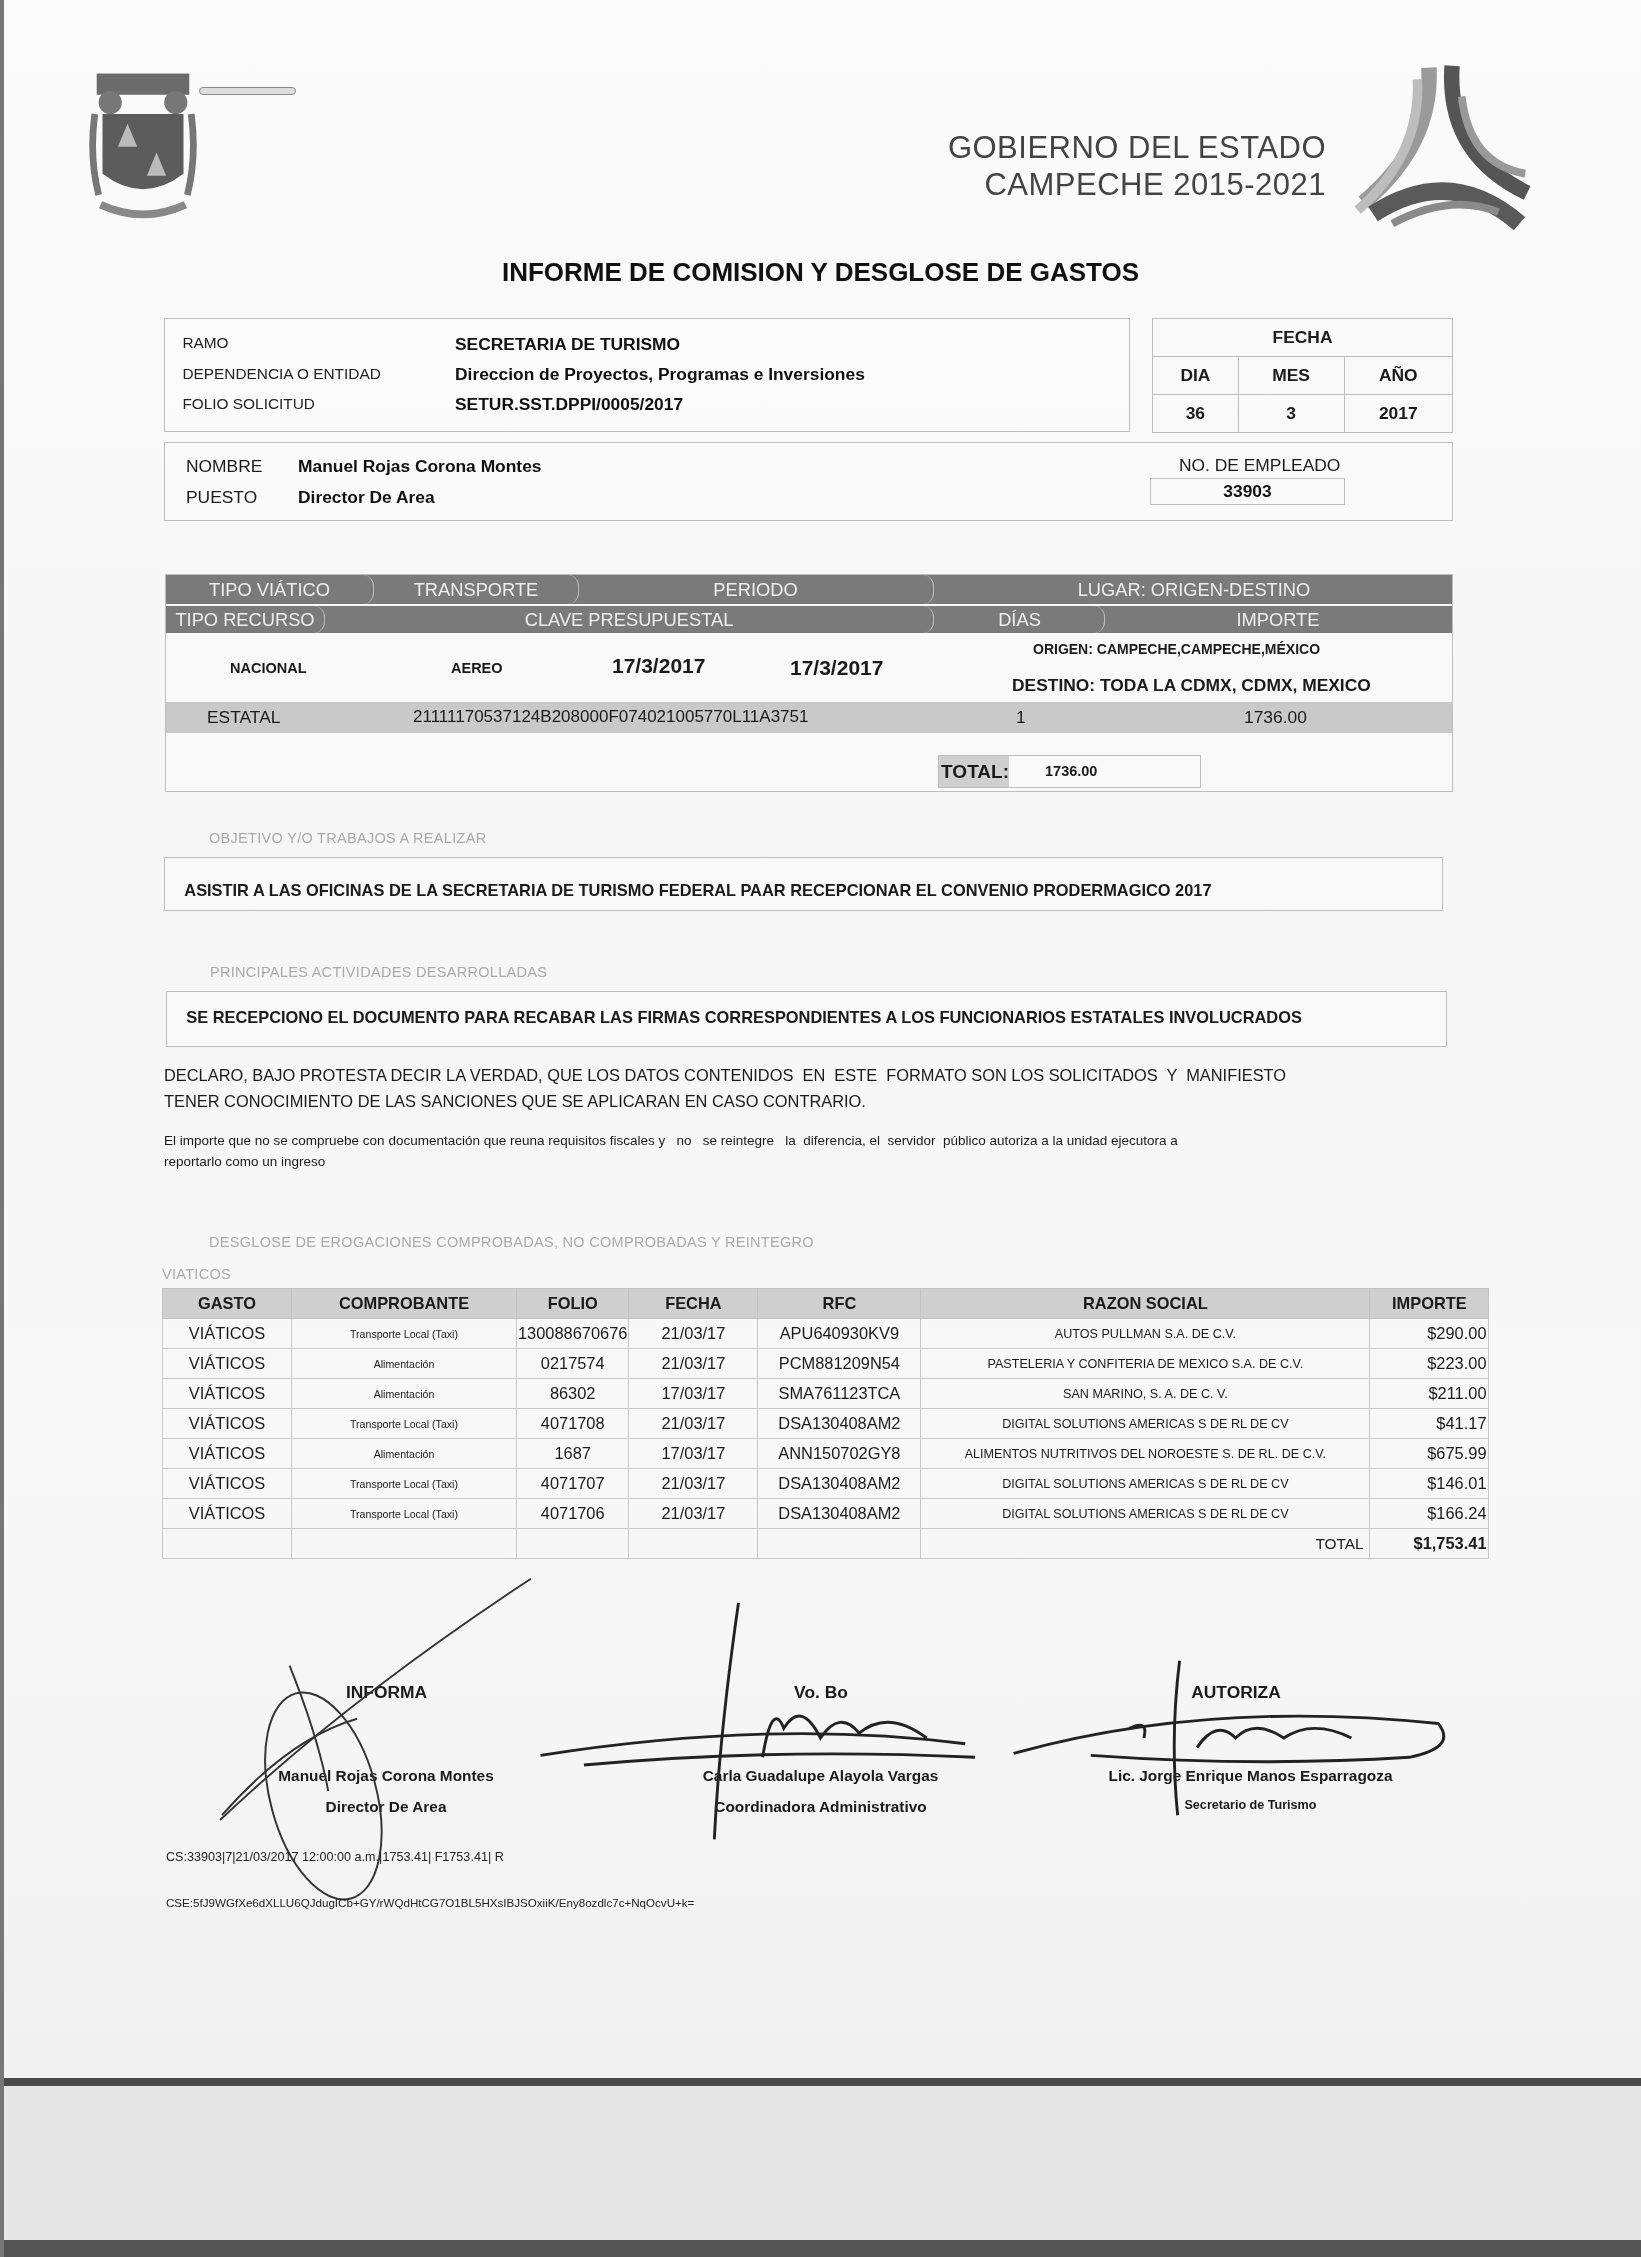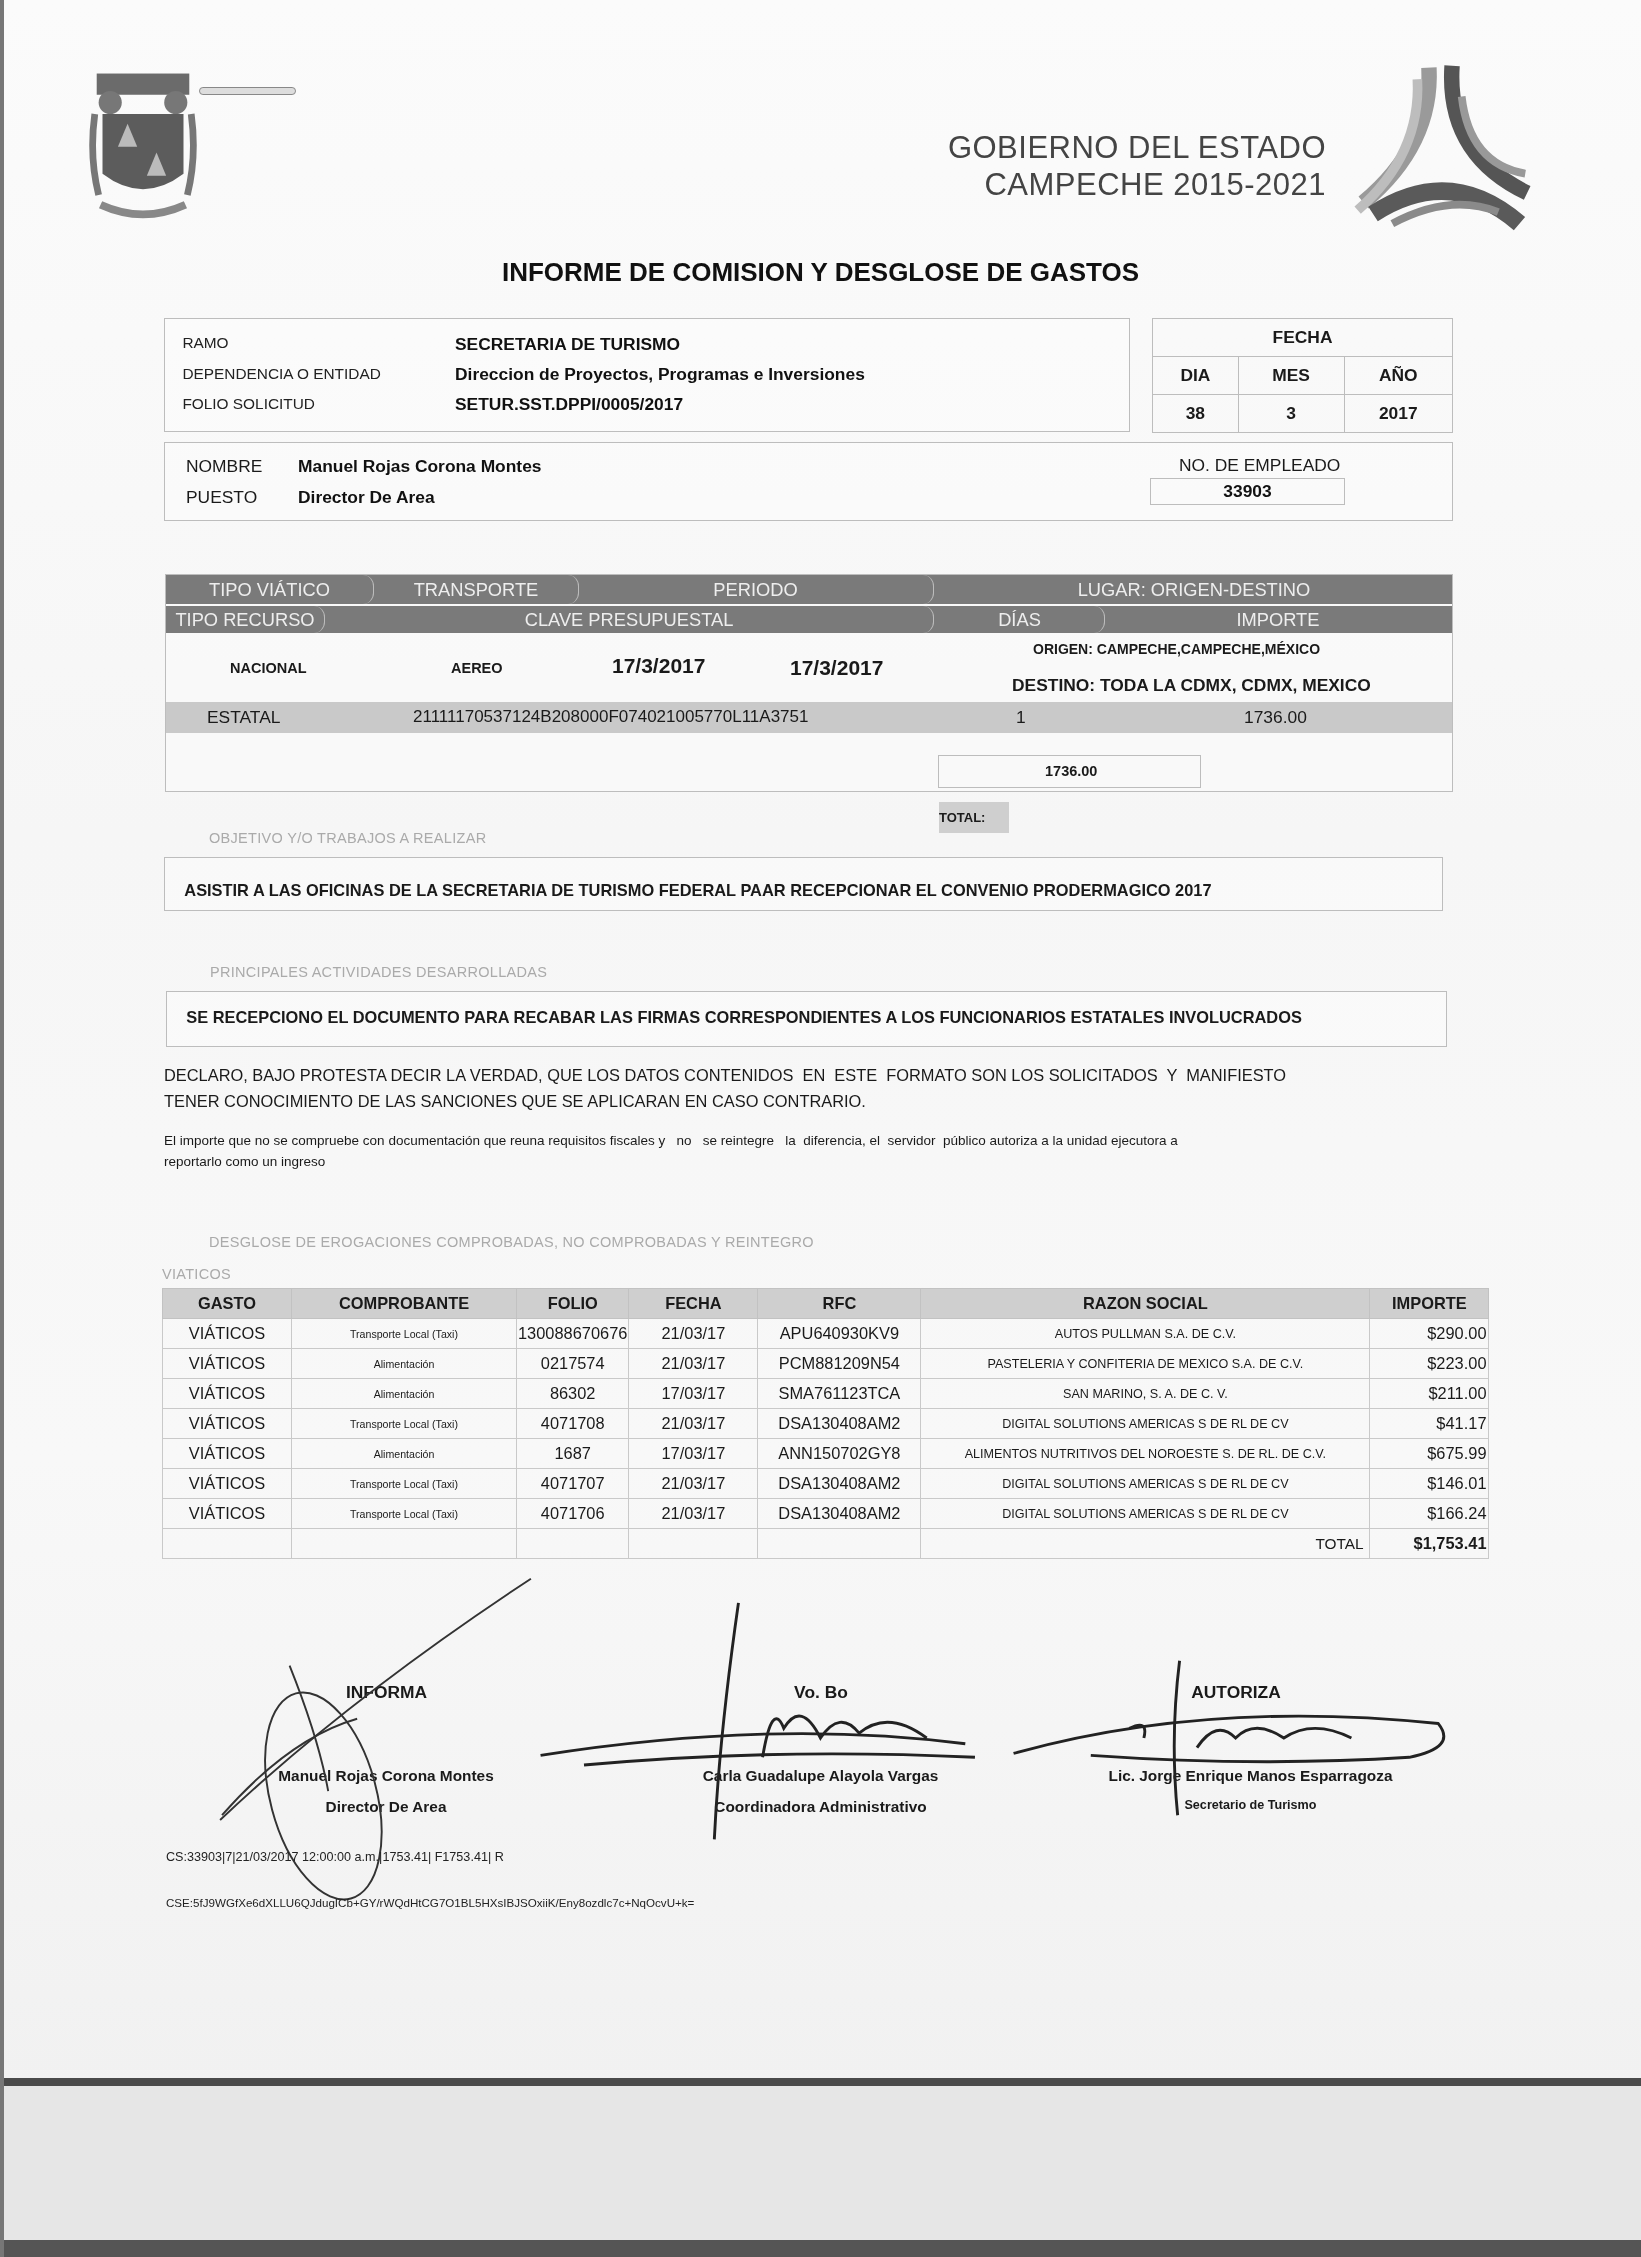--- a/index.html
+++ b/index.html
@@ -97,21 +97,21 @@
     <tbody>
         <tr>
           <td colspan="3">FECHA</td>
         </tr>
     <tr>
       <td>DIA</td>
       <td>MES</td>
       <td>AÑO</td>
     </tr>
     <tr>
-      <td>38</td>
+      <td>36</td>
       <td>3</td>
       <td>2017</td>
     </tr>
   </tbody>
     </table>
 
   <div class="box" style="left:164px;top:442px;width:1287px;height:77px;">
     <div class="abs" style="left:21px;top:12.6px;font-size:17.4px;">NOMBRE</div>
     <div class="abs val" style="left:133px;top:12.6px;">Manuel Rojas Corona Montes</div>
     <div class="abs" style="left:21px;top:44px;font-size:17.4px;">PUESTO</div>
@@ -142,21 +142,21 @@
     <div class="abs" style="left:846px;top:100px;font-size:17.4px;font-weight:bold;">DESTINO: TODA LA CDMX, CDMX, MEXICO</div>
 
     <div class="vt-row-gray" style="left:0;top:127px;width:1286px;height:31px;">
       <div class="abs" style="left:41px;top:4.8px;font-size:17.4px;">ESTATAL</div>
       <div class="abs" style="left:247px;top:4.8px;font-size:17px;">21111170537124B208000F074021005770L11A3751</div>
       <div class="abs" style="left:850px;top:4.8px;font-size:17.4px;">1</div>
       <div class="abs" style="left:1078px;top:4.8px;font-size:17.4px;">1736.00</div>
     </div>
 
     <div class="abs" style="left:772px;top:180px;width:261px;height:31px;border:1.4px solid #bdbdbd;">
-      <div class="abs" style="left:0;top:0;width:70px;height:31px;background:#cfcfcf;font-weight:bold;font-size:13px;line-height:31px;text-align:left;margin-top:46px;">TOTAL:</div>
+      <div class="abs" style="left:0;top:0;width:70px;height:31px;background:#cfcfcf;font-weight:bold;font-size:19px;line-height:31px;text-align:right;">TOTAL:</div>
       <div class="abs" style="left:106px;top:0;line-height:31px;font-weight:bold;font-size:14.5px;">1736.00</div>
     </div>
   </div>
 
   <div class="section-lbl" style="left:209px;top:830px;">OBJETIVO Y/O TRABAJOS A REALIZAR</div>
   <div class="box" style="left:164px;top:857px;width:1277px;height:52px;">
     <div class="abs" style="left:19.3px;top:15.4px;font-size:16.4px;font-weight:bold;margin-top:8px;">ASISTIR A LAS OFICINAS DE LA SECRETARIA DE TURISMO FEDERAL PAAR RECEPCIONAR EL CONVENIO PRODERMAGICO 2017</div>
   </div>
 
   <div class="section-lbl" style="left:210px;top:964px;">PRINCIPALES ACTIVIDADES DESARROLLADAS</div>

